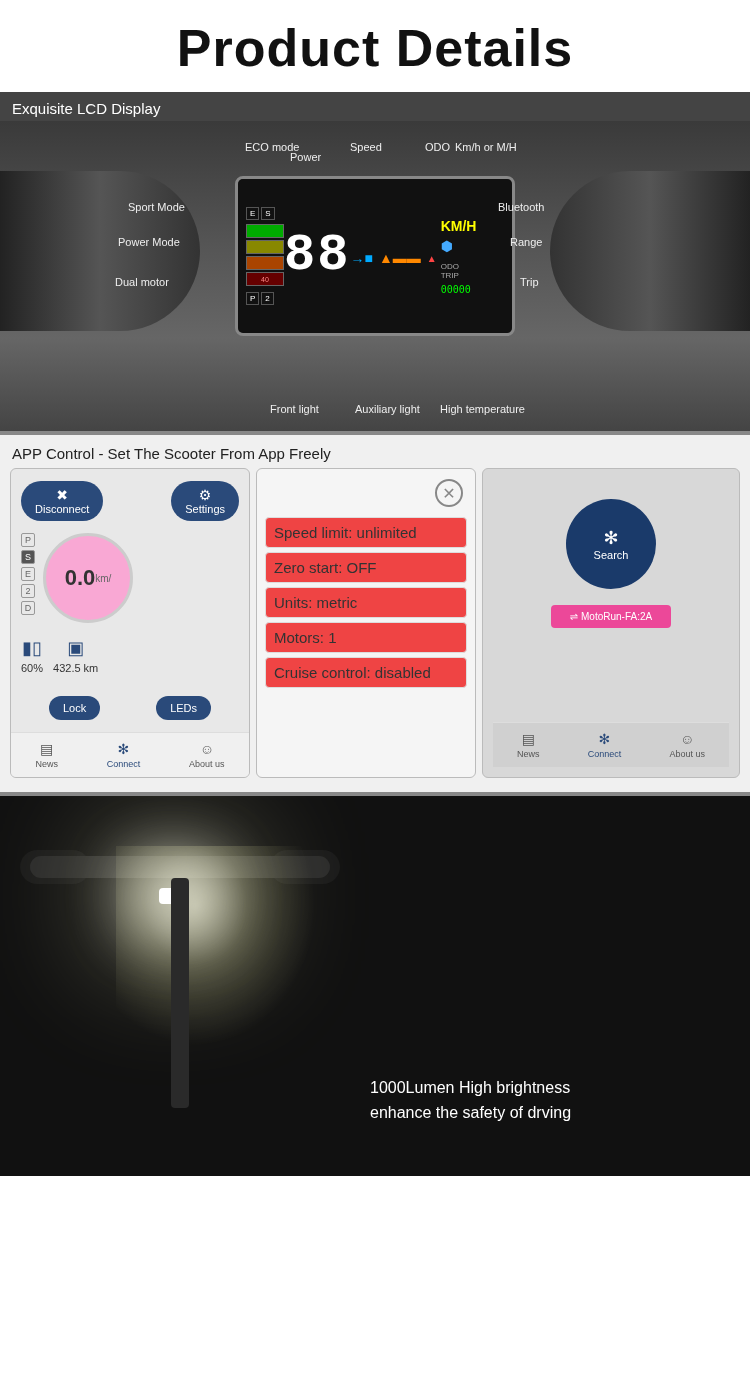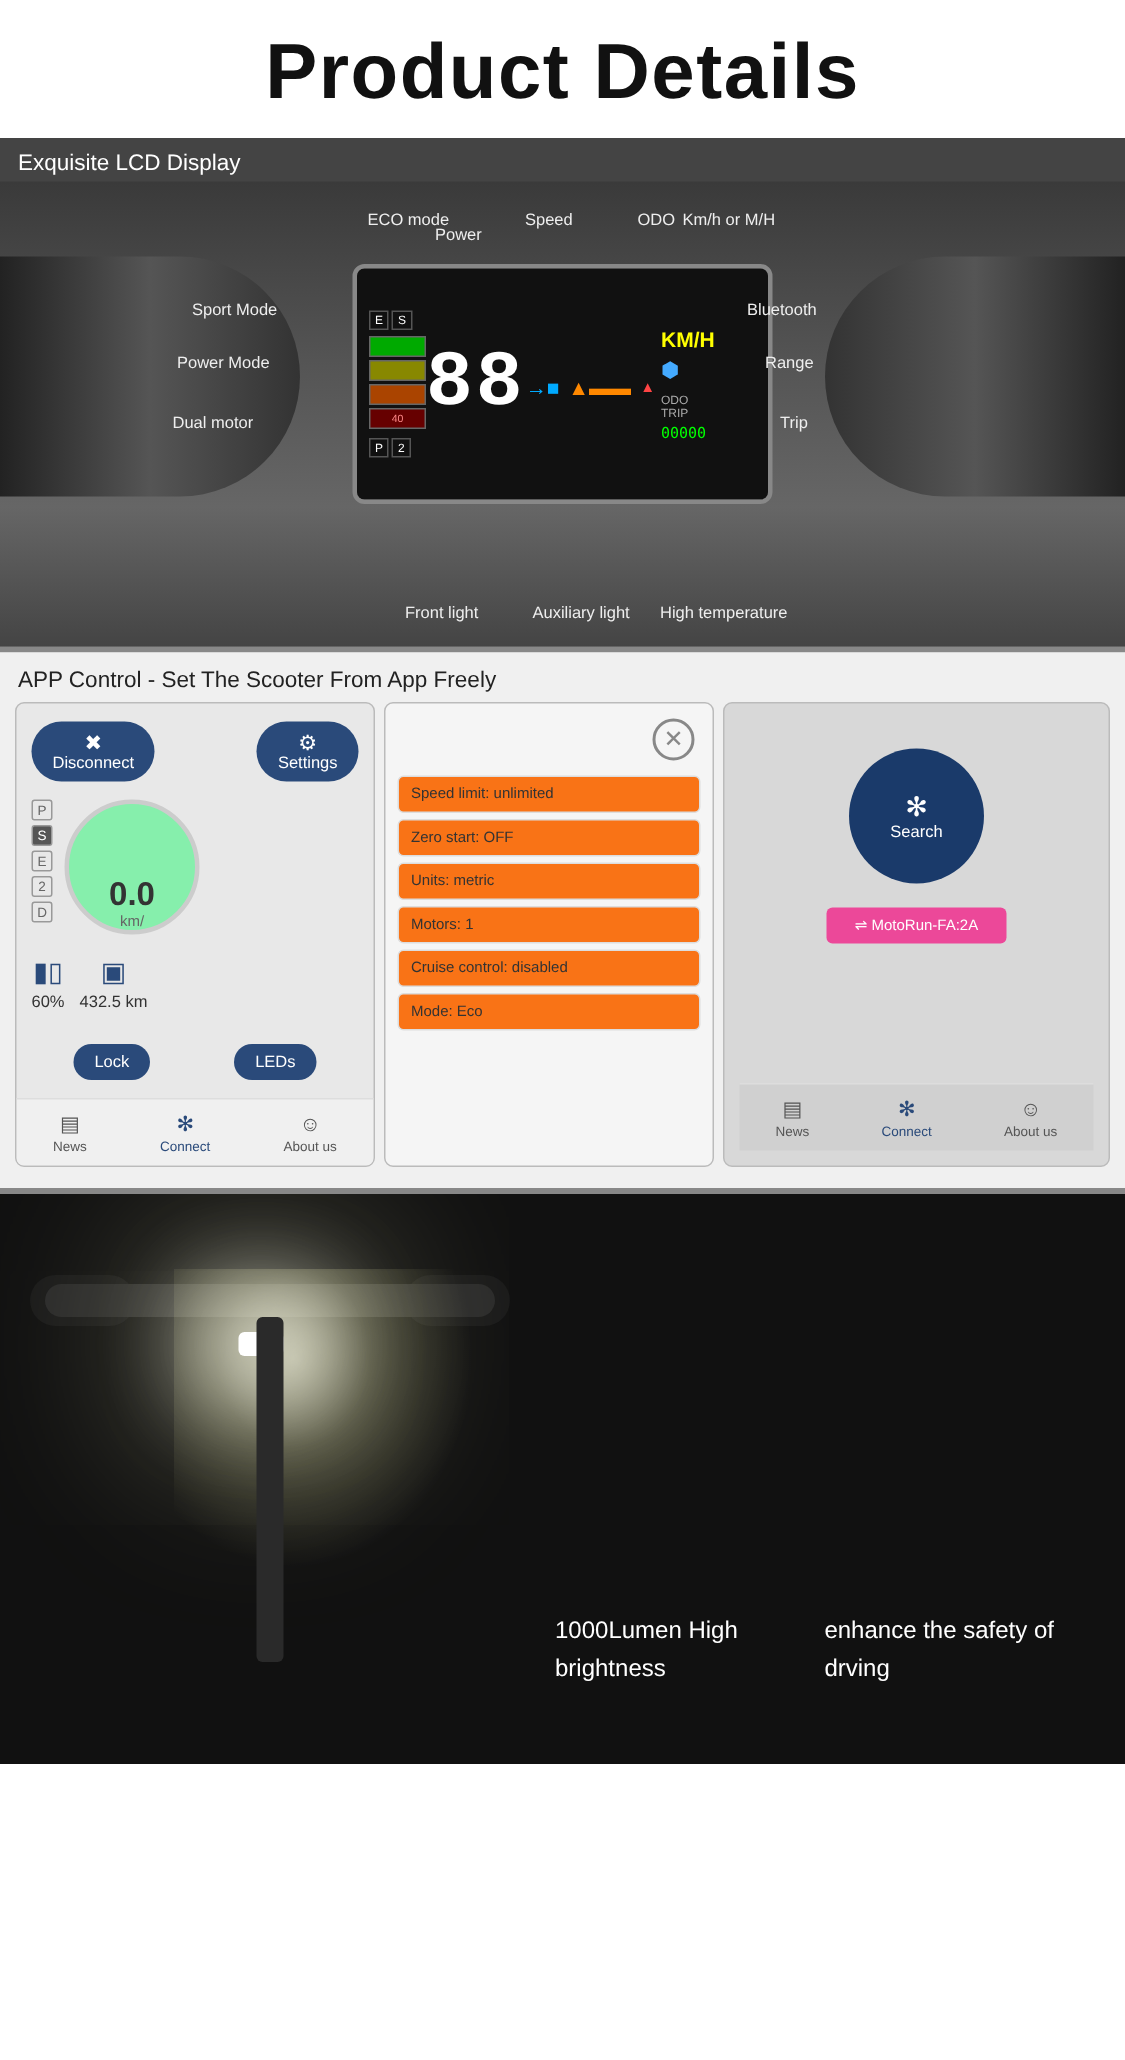--- a/index.html
+++ b/index.html
@@ -201,24 +201,24 @@
     .mode-indicator.active {
       color: #fff;
       background: #555;
     }
     .speed-circle {
       width: 90px;
       height: 90px;
       border-radius: 50%;
       border: 3px solid #ccc;
       display: flex;
-      flex-direction: column;
-      align-items: center;
-      justify-content: flex-end;
-      background: #86efac;
+      flex-direction: row;
+      align-items: center;
+      justify-content: center;
+      background: #f9a8d4;
     }
     .speed-value {
       font-size: 22px;
       font-weight: bold;
       color: #333;
     }
     .speed-unit {
       font-size: 10px;
       color: #666;
     }
@@ -286,25 +286,25 @@
       color: #888;
       cursor: pointer;
     }
     .settings-list {
       padding: 4px 8px;
       display: flex;
       flex-direction: column;
       gap: 4px;
     }
     .setting-item {
-      background: #f97316;
+      background: #ef4444;
       border: 1px solid #ddd;
       border-radius: 4px;
       padding: 6px 8px;
-      font-size: 10px;
+      font-size: 15px;
       color: #333;
     }
     .search-circle {
       width: 90px;
       height: 90px;
       border-radius: 50%;
       background: #1a3a6a;
       display: flex;
       flex-direction: column;
       align-items: center;
@@ -406,21 +406,21 @@
       left: 30%;
       width: 200px;
       height: 200px;
       background: radial-gradient(ellipse at 40% 30%, rgba(255,255,220,0.5) 0%, rgba(255,255,180,0.2) 30%, transparent 70%);
       pointer-events: none;
     }
     .light-text {
       flex: 1;
       padding: 20px 20px 20px 10px;
       display: flex;
-      flex-direction: row;
+      flex-direction: column;
       justify-content: flex-end;
     }
     .light-text p {
       color: #fff;
       font-size: 16px;
       line-height: 1.6;
     }
 
     
     .section-divider {
@@ -613,21 +613,20 @@
         <div class="close-circle">
           <span>✕</span>
         </div>
       </div>
       <div class="settings-list">
         <div class="setting-item">Speed limit: unlimited</div>
         <div class="setting-item">Zero start: OFF</div>
         <div class="setting-item">Units: metric</div>
         <div class="setting-item">Motors: 1</div>
         <div class="setting-item">Cruise control: disabled</div>
-        <div class="setting-item">Mode: Eco</div>
       </div>
     </div>
 
     <div class="app-phone-right">
       <div style="flex:1;display:flex;flex-direction:column;align-items:center;justify-content:flex-start;gap:16px;padding-top:10px;">
         <div class="search-circle">
           <span class="search-icon-sym">✻</span>
           <span>Search</span>
         </div>
         <button class="device-btn">

